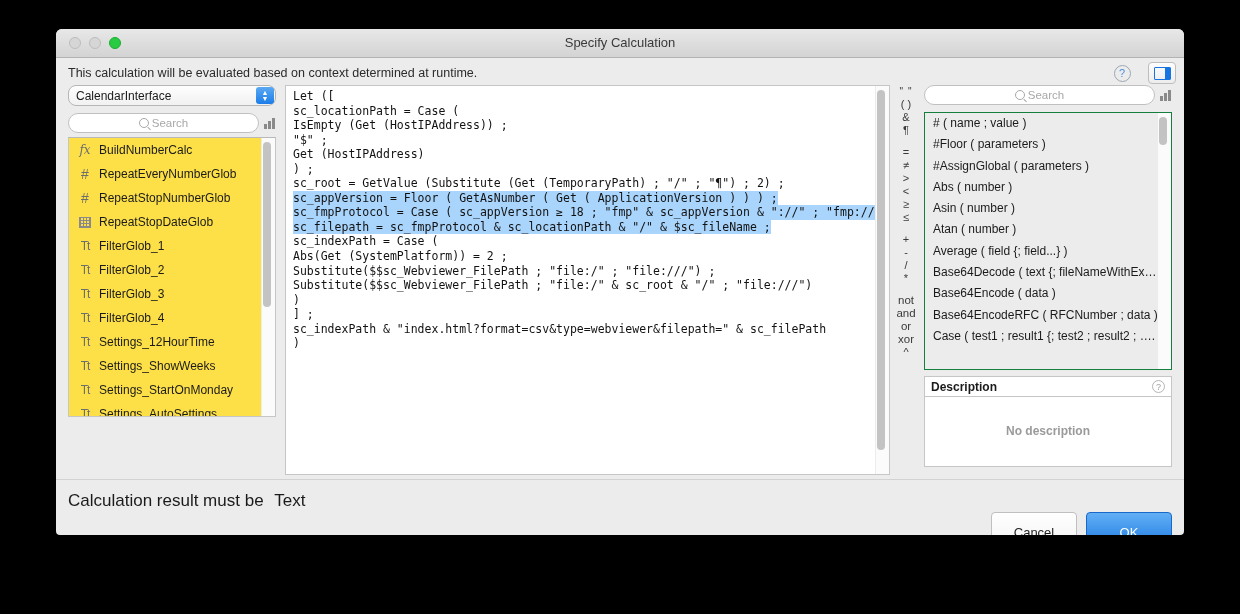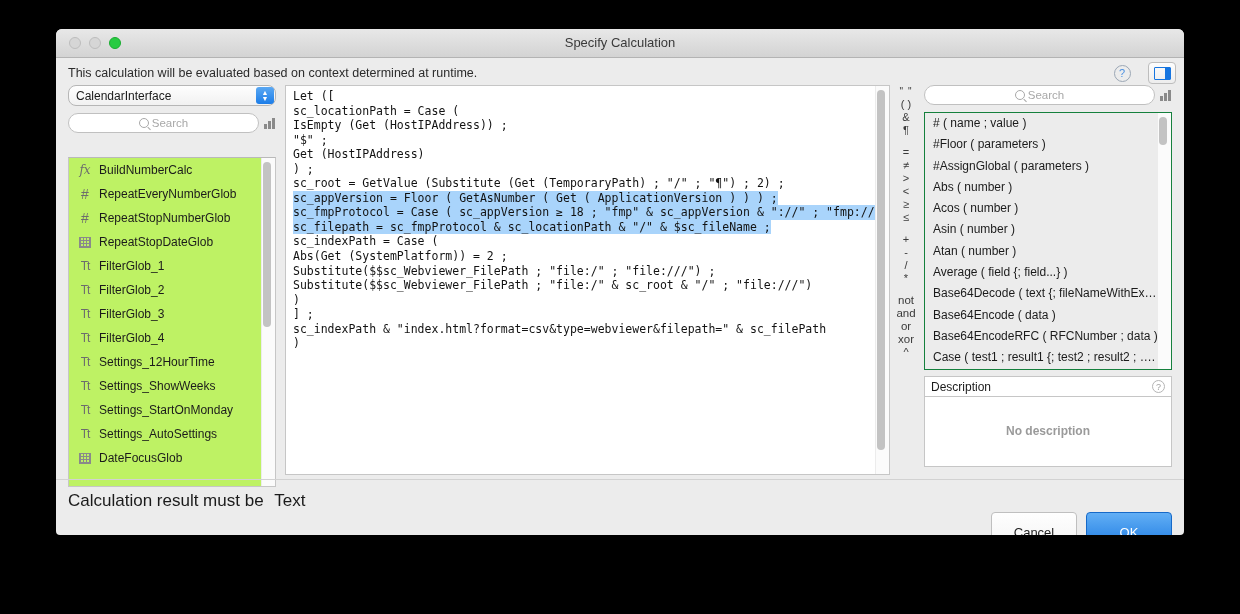--- a/index.html
+++ b/index.html
@@ -95,21 +95,21 @@
     background:#a8a8a8;transform:rotate(45deg);
   }
   .barchart{
     width:12px;height:12px;margin-left:5px;display:flex;align-items:flex-end;gap:1.5px;
   }
   .barchart i{display:block;width:2.5px;background:#8a8a8a;}
   .barchart i:nth-child(1){height:5px;}
   .barchart i:nth-child(2){height:8px;}
   .barchart i:nth-child(3){height:11px;}
   .fieldlist{
-    margin-top:24px;height:330px;background:#bef264;border:1px solid #c6c6c6;
+    margin-top:4px;height:280px;background:#fde047;border:1px solid #c6c6c6;
     border-top-color:#b9b9b9;position:relative;overflow:hidden;box-sizing:border-box;
   }
   .flist{position:absolute;left:0;right:0;top:0;}
   .fitem{
     display:flex;align-items:center;height:24px;padding-left:7px;
     font-size:12px;color:#1b1b1b;
   }
   .fico{
     width:18px;flex:0 0 18px;color:#6d6d6d;font-size:12px;
     display:flex;align-items:center;justify-content:center;margin-right:5px;
@@ -165,21 +165,21 @@
     white-space:nowrap;overflow:hidden;
   }
   .descbox{
     margin-top:6px;height:91px;background:#fff;border:1px solid #c6c6c6;
     position:relative;box-sizing:border-box;
   }
   .deschdr{
     height:19px;border-bottom:1px solid #c6c6c6;background:#fff;position:relative;
   }
   .deschdr .lbl{
-    position:absolute;left:6px;top:3px;font-size:12px;font-weight:normal;color:#1b1b1b;
+    position:absolute;left:6px;top:3px;font-size:12px;font-weight:bold;color:#1b1b1b;
   }
   .deschdr .qm{
     position:absolute;right:6px;top:3px;width:13px;height:13px;border-radius:50%;
     border:1px solid #b5b5b5;color:#a0a0a0;font-size:9px;box-sizing:border-box;
     display:flex;align-items:center;justify-content:center;
   }
   .descbody{
     position:absolute;left:0;right:0;top:19px;bottom:0;
     display:flex;align-items:center;justify-content:center;
     font-size:12px;color:#9a9a9a;font-weight:bold;
@@ -361,21 +361,20 @@
             <i></i>
             <i></i>
           </span>
       </div>
       <div class="funclistbox">
         <div class="fnlist">
             <div class="fnitem"># ( name ; value )</div>
             <div class="fnitem">#Floor ( parameters )</div>
             <div class="fnitem">#AssignGlobal ( parameters )</div>
             <div class="fnitem">Abs ( number )</div>
-            <div class="fnitem">Acos ( number )</div>
             <div class="fnitem">Asin ( number )</div>
             <div class="fnitem">Atan ( number )</div>
             <div class="fnitem">Average ( field {; field...} )</div>
             <div class="fnitem">Base64Decode ( text {; fileNameWithEx…</div>
             <div class="fnitem">Base64Encode ( data )</div>
             <div class="fnitem">Base64EncodeRFC ( RFCNumber ; data )</div>
             <div class="fnitem">Case ( test1 ; result1 {; test2 ; result2 ; ….</div>
           </div>
         <div class="vtrack"></div>
         <div class="vscroll" style="top:4px;height:28px;right:4px;"></div>

